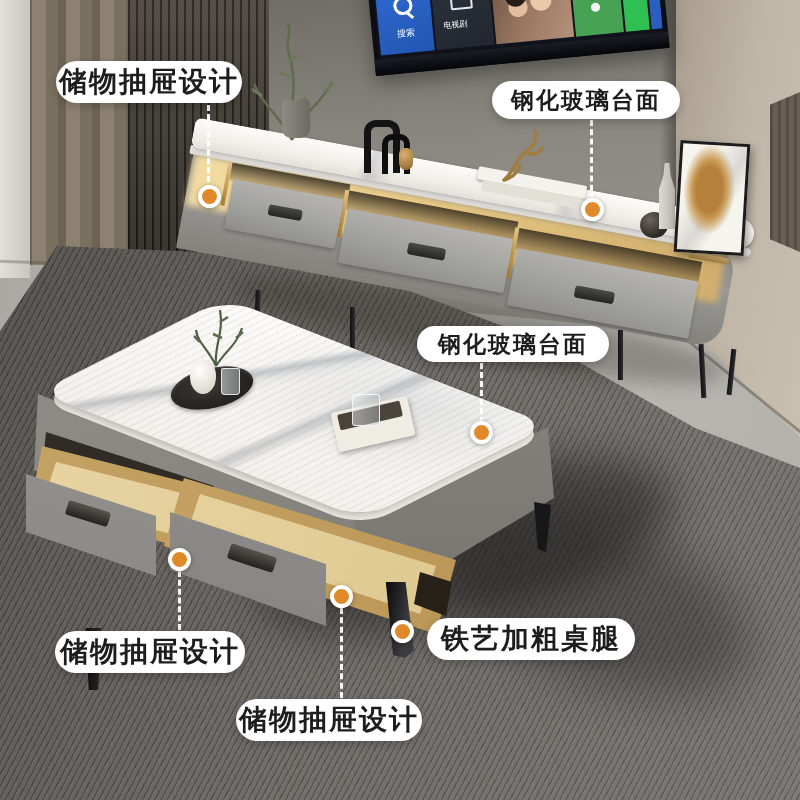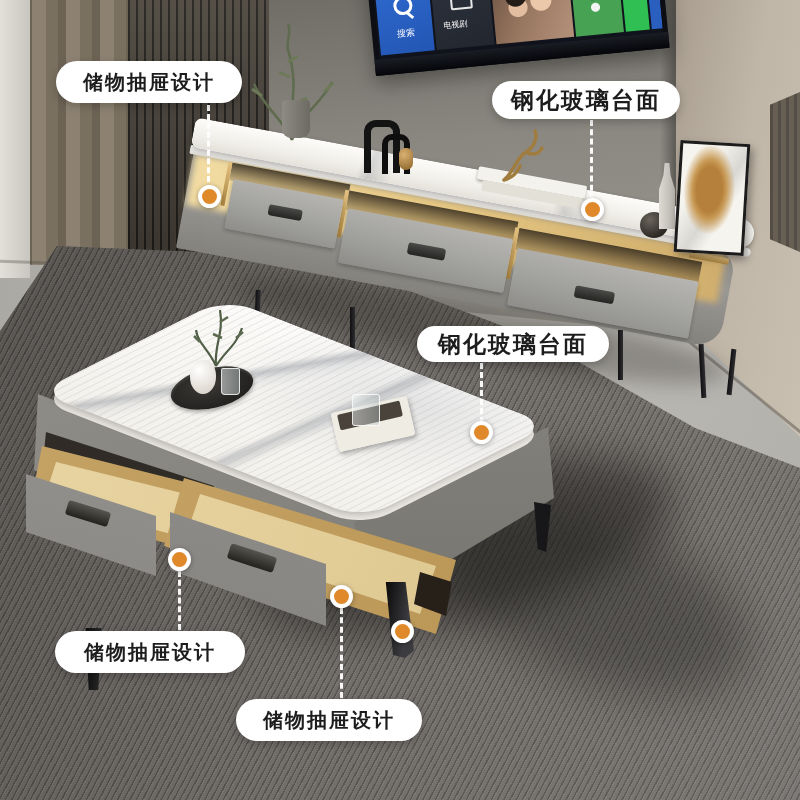--- a/index.html
+++ b/index.html
@@ -205,21 +205,21 @@
     background:linear-gradient(90deg,rgba(235,240,240,.55),rgba(190,200,200,.5));}
   .mag{left:334px;top:404px;width:78px;height:40px;transform:rotate(-13deg);border-radius:3px;
     background:linear-gradient(180deg,#efece4 0 100%);box-shadow:1px 3px 5px rgba(0,0,0,.3);}
   .mag-art{position:absolute;left:6px;top:3px;right:8px;height:16px;background:#4a433c;border-radius:2px;}
   .mag-glass{left:352px;top:394px;width:26px;height:30px;border:1.5px solid rgba(252,252,252,.85);
     border-radius:3px;background:linear-gradient(90deg,rgba(240,244,244,.5),rgba(180,190,190,.45));}
 
   
   .pill{position:absolute;display:flex;align-items:center;justify-content:center;
     box-sizing:border-box;background:#ffffff;border-radius:999px;color:#1d1d1d;
-    font-size:20px;font-weight:700;letter-spacing:2px;white-space:nowrap;
+    font-size:28px;font-weight:700;letter-spacing:2px;white-space:nowrap;
     box-shadow:0 3px 10px rgba(0,0,0,.22);padding:0 10px;}
   .p1{left:56px;top:61px;width:186px;height:42px;}
   .p2{left:492px;top:81px;width:188px;height:38px;font-size:23px;}
   .p3{left:417px;top:326px;width:192px;height:36px;font-size:23px;}
   .p4{left:55px;top:631px;width:190px;height:42px;}
   .p5{left:427px;top:618px;width:208px;height:42px;}
   .p6{left:236px;top:699px;width:186px;height:42px;}
   .dash{position:absolute;width:0;border-left:3px dashed #fff;opacity:.95;}
   .dl1{left:207px;top:105px;height:86px;}
   .dl2{left:590px;top:120px;height:80px;}
@@ -361,15 +361,16 @@
   <div class="dot dt2"></div>
   <div class="dot dt3"></div>
   <div class="dot dt4"></div>
   <div class="dot dt5"></div>
   <div class="dot dt6"></div>
 
   <div class="pill p1">储物抽屉设计</div>
   <div class="pill p2">钢化玻璃台面</div>
   <div class="pill p3">钢化玻璃台面</div>
   <div class="pill p4">储物抽屉设计</div>
+  <div class="pill p5">铁艺加粗桌腿</div>
   <div class="pill p6">储物抽屉设计</div>
 
 </div>
 
 </body></html>

